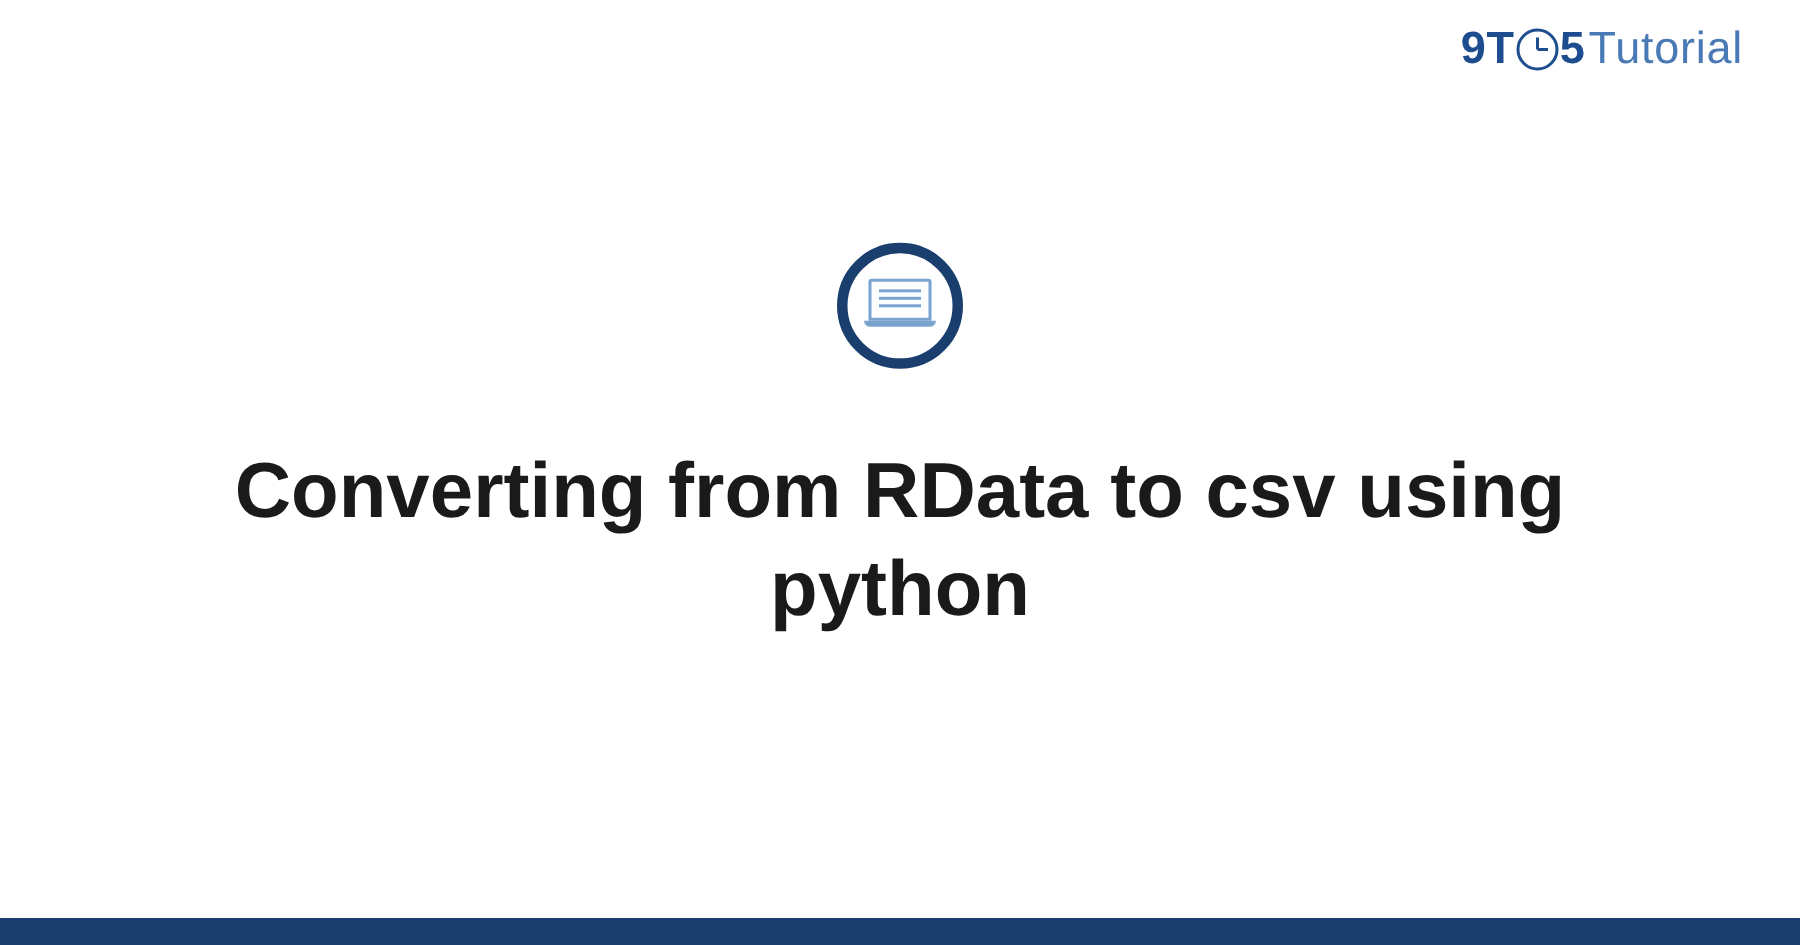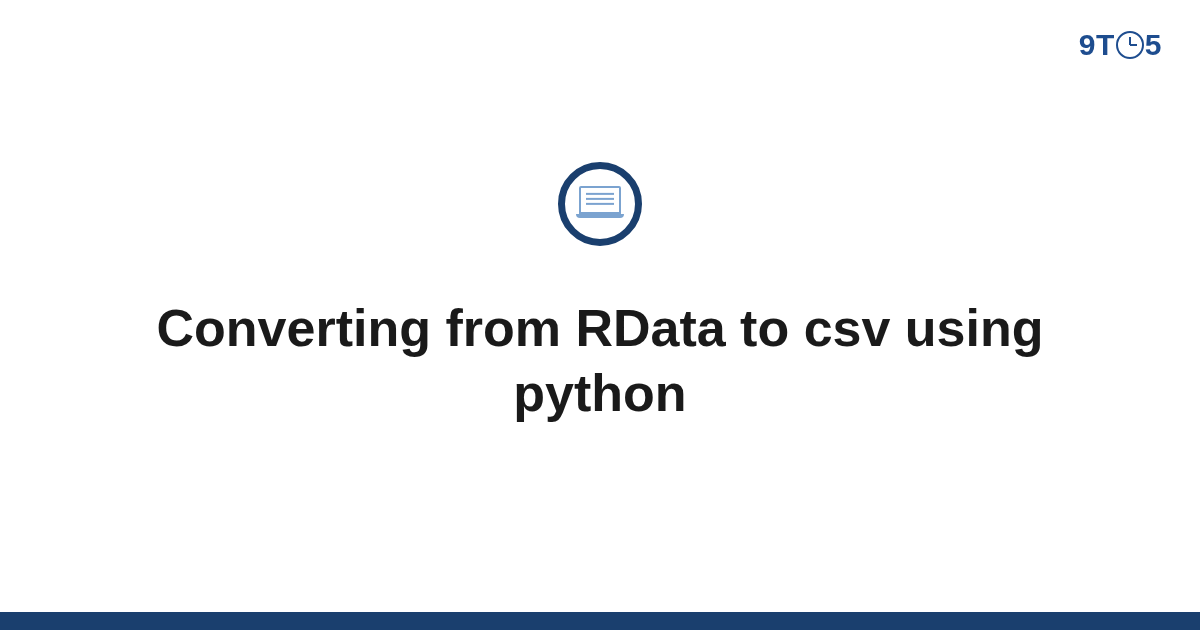--- a/index.html
+++ b/index.html
@@ -10,21 +10,21 @@
     body {
       width: 1200px;
       height: 630px;
       background: #ffffff;
       font-family: -apple-system, BlinkMacSystemFont, "Segoe UI", Helvetica, Arial, sans-serif;
       position: relative;
       overflow: hidden;
     }
     .logo {
       position: absolute;
-      top: 28px;
+      top: 16px;
       right: 38px;
       font-size: 30px;
       font-weight: 600;
       color: #1e4d8f;
       letter-spacing: 0.5px;
       display: flex;
       align-items: center;
     }
     .logo-9t {
       color: #1e4d8f;
@@ -147,20 +147,21 @@
       background: #1a3f6e;
     }
   </style>
 </head>
 <body>
 
 <div class="logo">
   <span class="logo-9t">9T</span>
   <span class="logo-clock"></span>
   <span class="logo-5">5</span>
+  <span class="logo-tutorial">Tutorial</span>
 </div>
 
 <div class="content">
   <div class="icon-circle">
     <div class="laptop">
       <div class="laptop-screen"></div>
       <div class="laptop-base"></div>
     </div>
   </div>
   <h1 class="title">Converting from RData to csv using python</h1>

